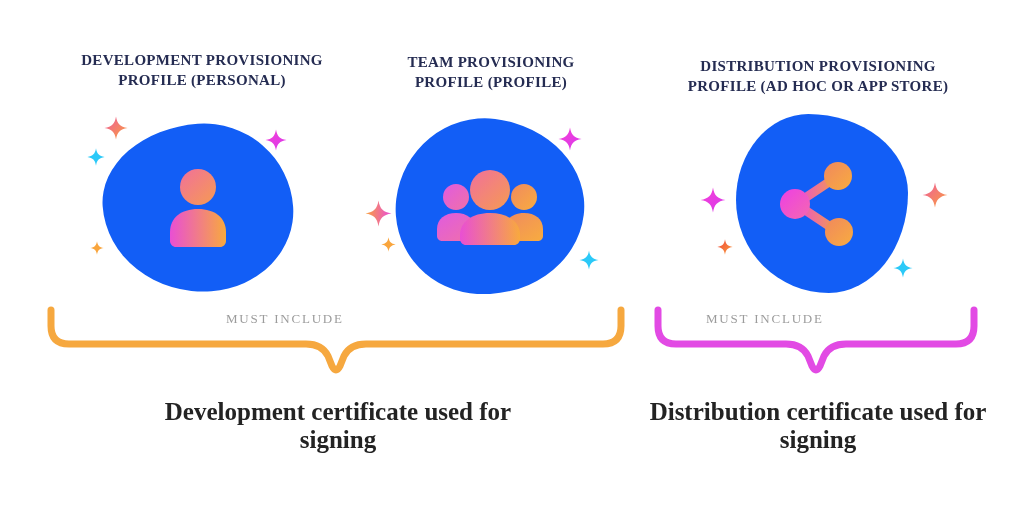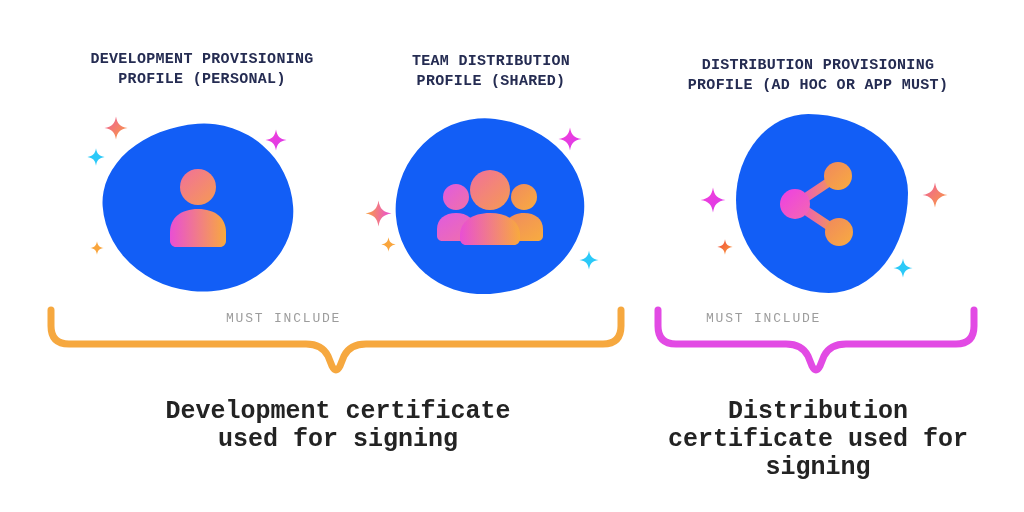--- a/index.html
+++ b/index.html
@@ -1,18 +1,18 @@
 <!DOCTYPE html>
 <html><head>
 <meta charset="utf-8">
 <style>
   html,body{margin:0;padding:0;background:#fff;}
   #stage{
     position:relative;width:1000px;height:512px;background:#ffffff;overflow:hidden;
-    font-family:Liberation Mono, monospace;
+    font-family:Liberation Serif, serif;
   }
   .col-title{
     position:absolute;text-align:center;
     font-size:15px;font-weight:700;letter-spacing:.3px;line-height:1.35;
     color:#252C52;
   }
   .blob{
     position:absolute;display:flex;align-items:center;justify-content:center;
   }
   .sparkle{position:absolute;}
@@ -74,22 +74,22 @@
           <stop offset="1" stop-color="#F59E4A"></stop>
       </linearGradient>
       <linearGradient id="g-share-orange" x1="0" y1="0" x2="1" y2="1">
         <stop offset="0" stop-color="#F0885E"></stop>
           <stop offset="1" stop-color="#F8AC3F"></stop>
       </linearGradient>
     </defs>
   </svg>
 
   <div class="col-title" style="left:62px;top:50px;width:280px">DEVELOPMENT PROVISIONING PROFILE (PERSONAL)</div>
-  <div class="col-title" style="left:381px;top:52px;width:220px">TEAM DISTRIBUTION PROFILE (SHARED)</div>
-  <div class="col-title" style="left:673px;top:56px;width:290px">DISTRIBUTION PROVISIONING PROFILE (AD HOC OR APP MUST)</div>
+  <div class="col-title" style="left:381px;top:52px;width:220px">TEAM PROVISIONING PROFILE (PROFILE)</div>
+  <div class="col-title" style="left:673px;top:56px;width:290px">DISTRIBUTION PROVISIONING PROFILE (AD HOC OR APP STORE)</div>
 
   <div class="blob" style="left: 103px; top: 124px; width: 190px; height: 168px; border-radius: 53% 47% 46% 54% / 45% 53% 47% 55%; transform: rotate(-4deg); background-color: rgb(18, 94, 246);">
     <svg width="62" height="78" viewBox="0 0 62 78" style="transform:rotate(4deg)">
       <circle cx="31" cy="18" r="18" fill="url(#g-head)"></circle>
       <path d="M31 40 C14 40 3 49 3 63 L3 72 C3 75.3 5.7 78 9 78 L53 78 C56.3 78 59 75.3 59 72 L59 63 C59 49 48 40 31 40 Z" fill="url(#g-body)"></path>
     </svg>
   </div>
 
   <div class="blob" style="left: 396px; top: 119px; width: 188px; height: 176px; border-radius: 47% 53% 55% 45% / 52% 48%; transform: rotate(7deg); background-color: rgb(18, 94, 246);">
     <svg width="112" height="76" viewBox="0 0 112 76" style="transform:rotate(-7deg)">

